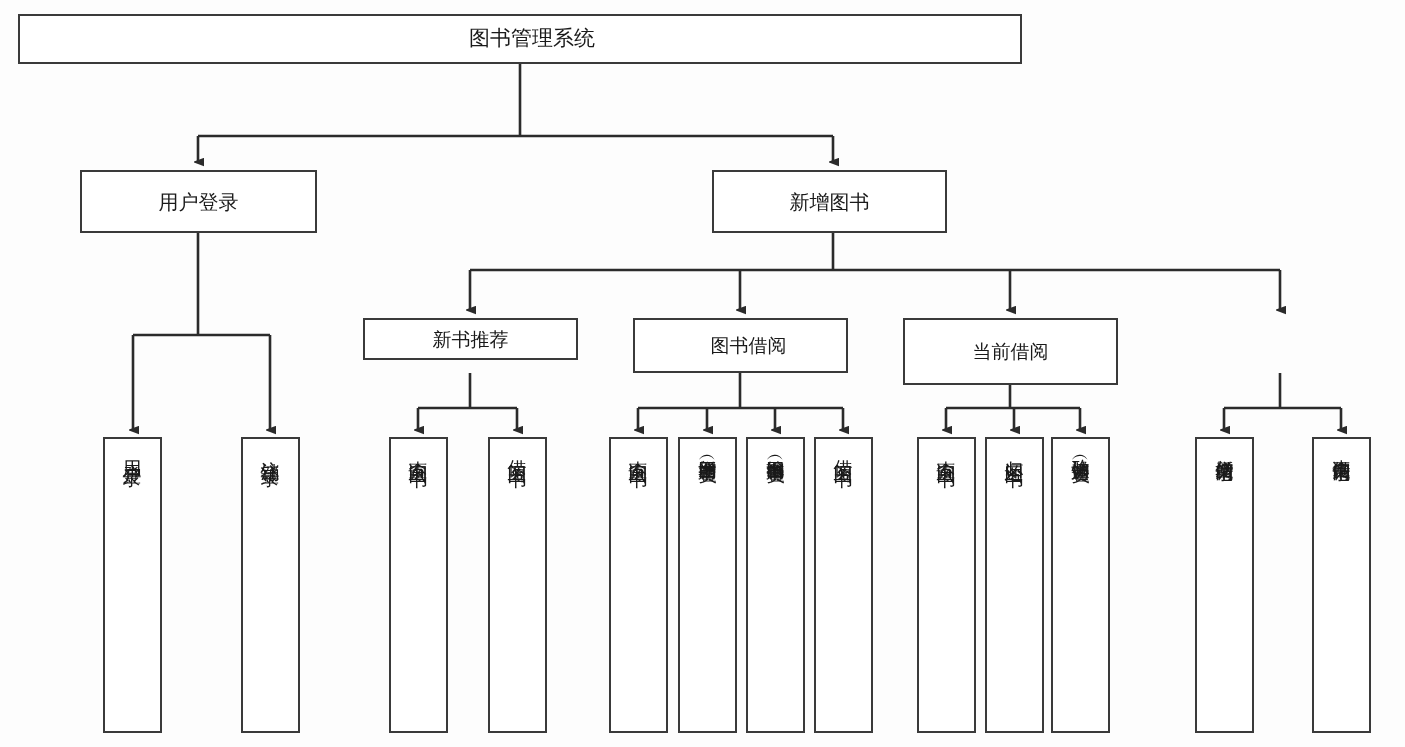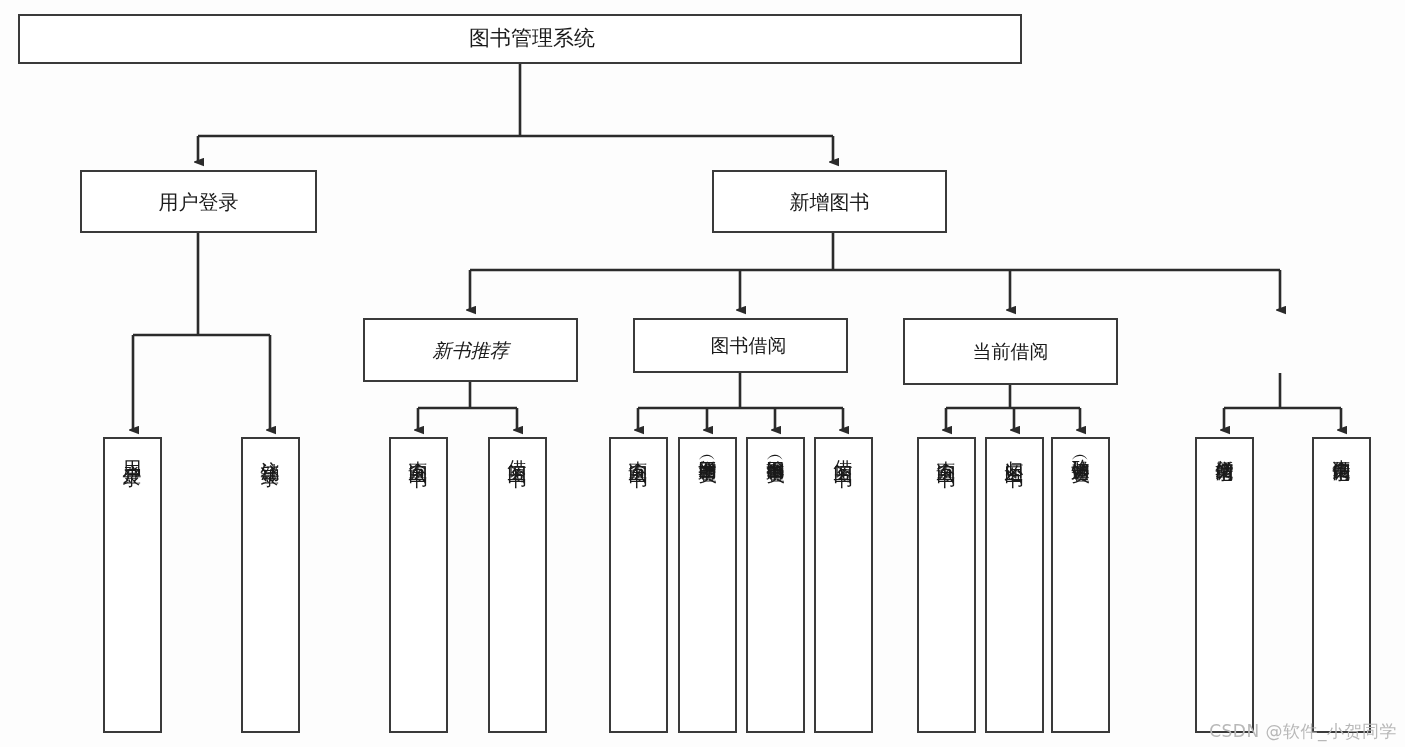--- a/index.html
+++ b/index.html
@@ -130,21 +130,21 @@
   </div>
 
   <div class="node level1" style="left:80px; top:170px; width:237px; height:63px;">
     <span class="node-label">用户登录</span>
   </div>
 
   <div class="node level1" style="left:712px; top:170px; width:235px; height:63px;">
     <span class="node-label">新增图书</span>
   </div>
 
-  <div class="node level2" style="left:363px; top:318px; width:215px; height:64px;font-style:italic;">
+  <div class="node level2" style="left:363px; top:318px; width:215px; height:42px;">
     <span class="node-label">新书推荐</span>
   </div>
 
   <div class="node level2" style="left:633px; top:318px; width:215px; height:55px;padding-left:16px;">
     <span class="node-label">图书借阅</span>
   </div>
 
   <div class="node level2" style="left:903px; top:318px; width:215px; height:67px;">
     <span class="node-label">当前借阅</span>
   </div>
@@ -195,15 +195,14 @@
   </div>
 
   <div class="node leaf tall" style="left:1195px; top:437px; width:59px; height:296px;">
     <span class="node-label">新增借阅记录</span>
   </div>
 
   <div class="node leaf tall" style="left:1312px; top:437px; width:59px; height:296px;">
     <span class="node-label">查询借阅记录</span>
   </div>
 
-  <div id="watermark">CSDN @软件_小贺同学</div>
 
 </div>
 
 </body></html>

